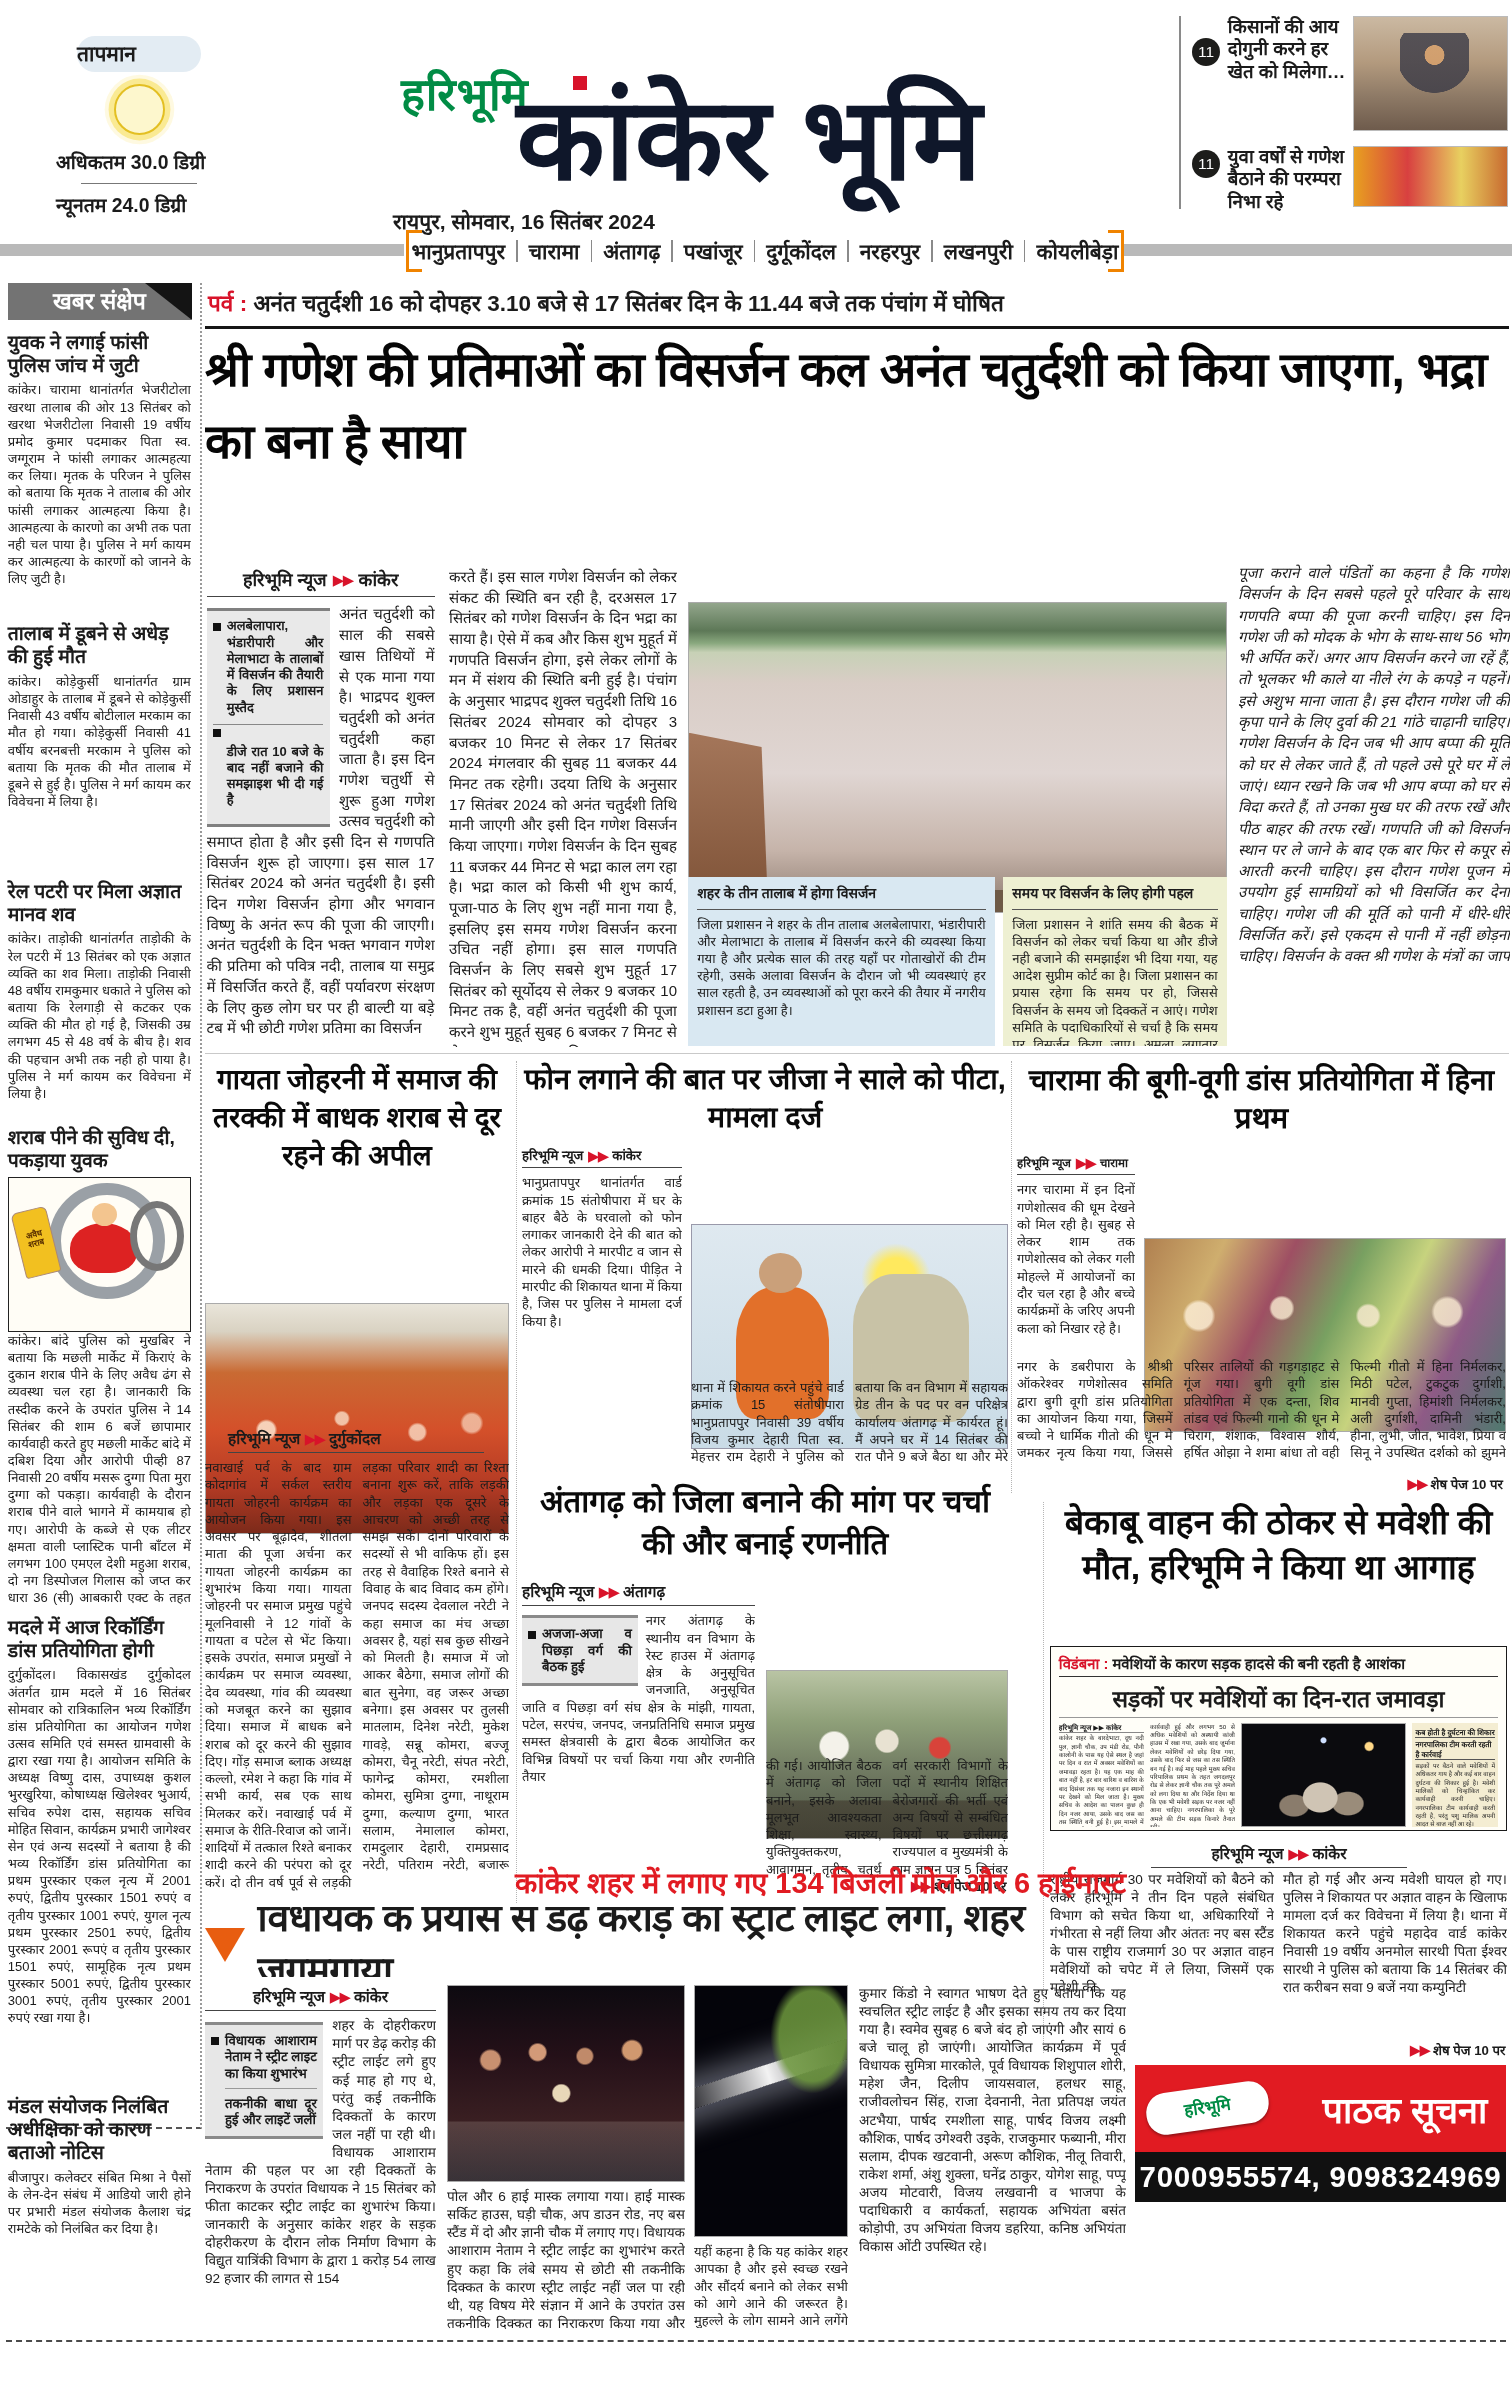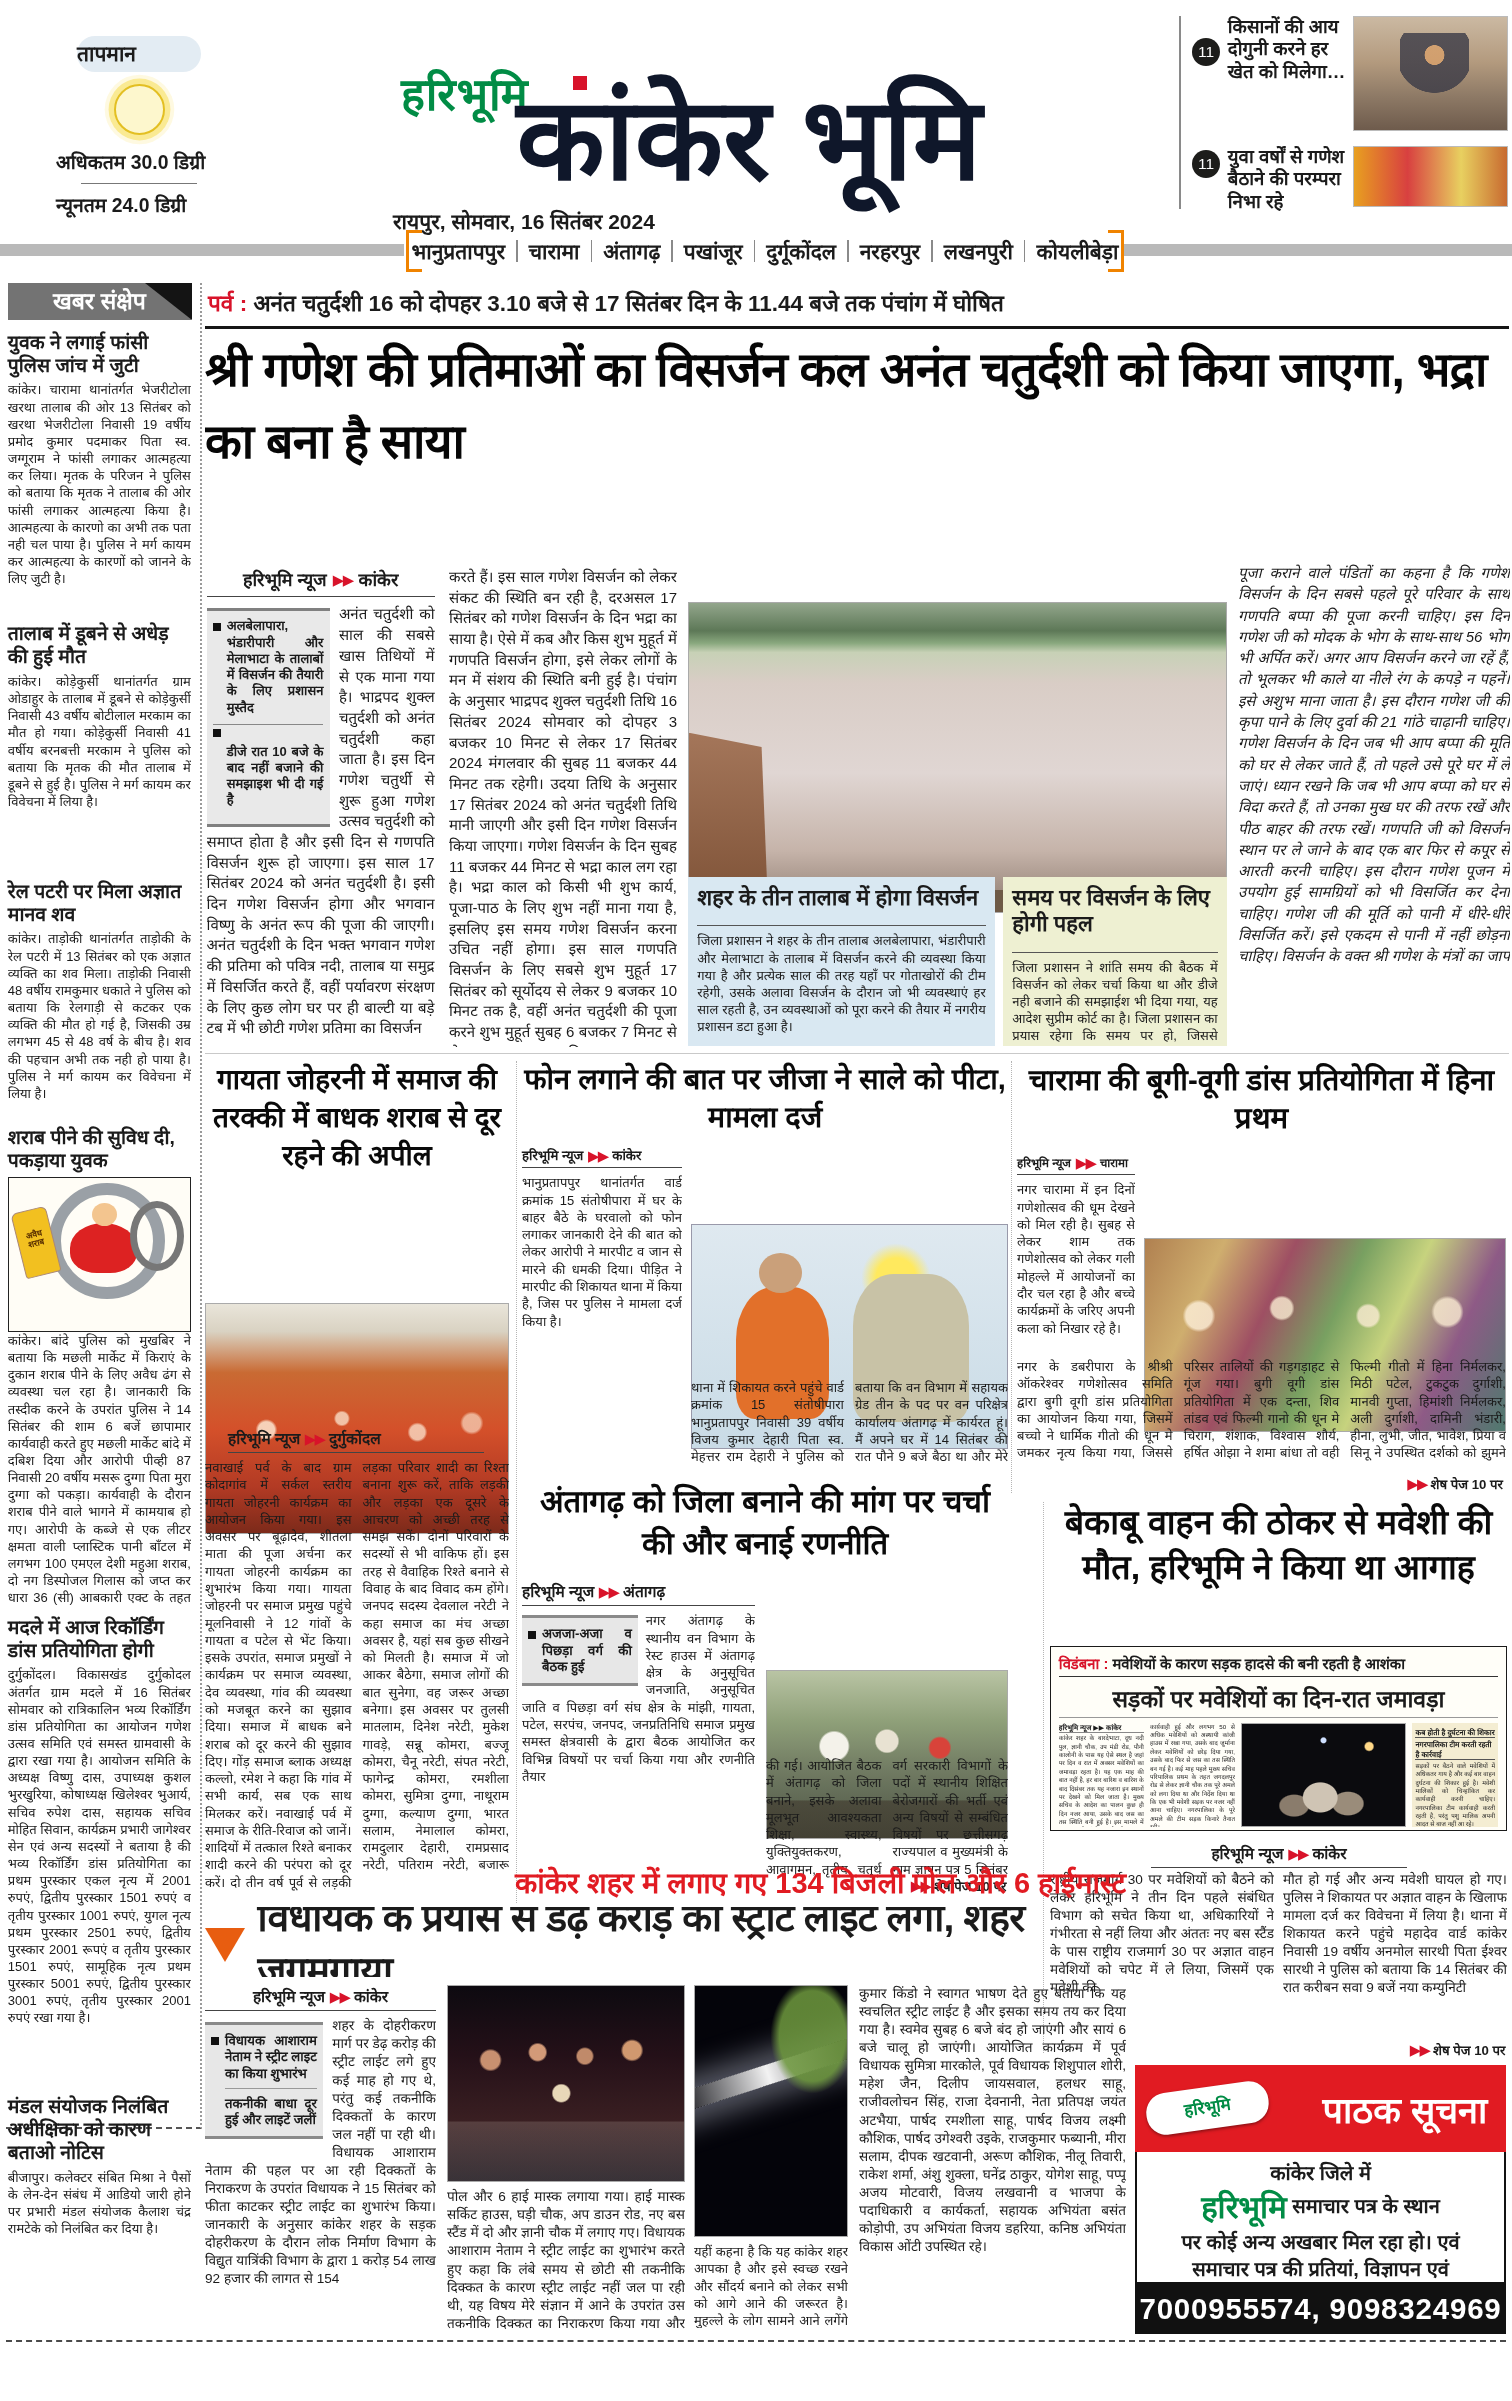--- a/index.html
+++ b/index.html
@@ -56,21 +56,21 @@
   .lead-col { font-size:15px; line-height:1.38; text-align:justify; overflow:hidden; }
   .lead-bullets { float:left; width:123px; background:#e9e9e9; border-top:3.9px solid #808080; border-bottom:3.9px solid #808080; padding:7.8px 6.2px; margin:3.1px 9.3px 4.7px 0; font-size:13px; font-weight:800; line-height:1.25; }
   .lead-bullets .bu { position:relative; padding-left:14px; margin-bottom:7.8px; }
   .lead-bullets .bu::before { content:""; position:absolute; left:0; top:4.7px; width:7.8px; height:7.8px; background:#111; }
   .lead-bullets .bu + .bu { border-top:1.6px solid #888; padding-top:19px; }
   .photo { border:0.8px solid #aaa; }
   .lake { background:linear-gradient(180deg,#93a68c 0%,#5d7857 9%,#89a87e 13%,#c7d1b6 16%,#d9cdc6 26%,#e0d6d3 55%,#c6b4aa 80%,#97857a 96%); position:relative; overflow:hidden; }
   .lake::before { content:""; position:absolute; left:0; top:42%; width:132px; height:58%; background:linear-gradient(180deg,#a4765a,#7d5136); clip-path:polygon(0 0,55% 8%,60% 100%,0 100%); }
   .lake::after { content:""; position:absolute; left:0; bottom:0; width:100%; height:7%; background:#6e5a47; }
   .infobox { padding:7.8px 9.3px; overflow:hidden; }
-  .infobox h3 { font-size:22px; line-height:1.2; font-weight:800; border-bottom:1.6px solid #555; padding-bottom:14px; margin-bottom:6.2px; }
+  .infobox h3 { font-size:14px; line-height:1.2; font-weight:800; border-bottom:1.6px solid #555; padding-bottom:7px; margin-bottom:6.2px; }
   .infobox p { font-size:13px; line-height:1.32; text-align:justify; }
   .panel-title { font-size:26px; line-height:1.25; font-weight:800; border-bottom:1.6px solid #777; padding-bottom:6.2px; margin-bottom:7.8px; }
   .panel-body { font-style:italic; font-size:15px; line-height:1.42; text-align:justify; overflow:hidden; }
 
   
   .st-title { font-weight:800; color:#0a0a0a; }
   .cols2 { column-count:2; column-gap:11px; }
   .cols3 { column-count:3; column-gap:11px; }
   .btext { font-size:13px; line-height:1.33; text-align:justify; overflow:hidden; }
   .byline-sm { display:flex; align-items:center; gap:4.7px; font-size:15.5px; font-weight:800; border-bottom:1.6px solid #444; padding-bottom:3.1px; margin-bottom:6.2px; }
@@ -382,28 +382,18 @@
     </div>
 
     <div class="abs btext" style="left:654px;top:123px;width:267px;height:346px;font-size:13.6px;">कुमार किंडो ने स्वागत भाषण देते हुए बताया कि यह स्वचलित स्ट्रीट लाईट है और इसका समय तय कर दिया गया है। स्वमेव सुबह 6 बजे बंद हो जाएंगी और सायं 6 बजे चालू हो जाएंगी। आयोजित कार्यक्रम में पूर्व विधायक सुमित्रा मारकोले, पूर्व विधायक शिशुपाल शोरी, महेश जैन, दिलीप जायसवाल, हलधर साहू, राजीवलोचन सिंह, राजा देवनानी, नेता प्रतिपक्ष जयंत अटभैया, पार्षद रमशीला साहू, पार्षद विजय लक्ष्मी कौशिक, पार्षद उगेश्वरी उइके, राजकुमार फब्यानी, मीरा सलाम, दीपक खटवानी, अरूण कौशिक, नीलू तिवारी, राकेश शर्मा, अंशु शुक्ला, घनेंद्र ठाकुर, योगेश साहू, पप्पू अजय मोटवारी, विजय लखवानी व भाजपा के पदाधिकारी व कार्यकर्ता, सहायक अभियंता बसंत कोड़ोपी, उप अभियंता विजय डहरिया, कनिष्ठ अभियंता विकास ओंटी उपस्थित रहे।</div>
   </div>
 
   <div class="abs" style="left:1135px;top:2065px;width:371px;height:269px;">
     <div class="ad-head">
       <div class="ad-roll green">हरिभूमि</div>
       <div class="ad-title">पाठक सूचना</div>
     </div>
-    <div class="ad-body" style="height:132px;overflow:hidden;">
-      <div class="l">कांकेर जिले में</div>
-      <div class="l">
-        <span class="ad-brand green">हरिभूमि</span>
-        <span>समाचार पत्र के स्थान</span>
-      </div>
-      <div class="l">पर कोई अन्य अखबार मिल रहा हो। एवं</div>
-      <div class="l">समाचार पत्र की प्रतियां, विज्ञापन एवं</div>
-      <div class="l">खबरों के लिए संपर्क करें</div>
-    </div>
     <div class="ad-phones">7000955574, 9098324969</div>
   </div>
 
   <div class="abs hr-dash" style="left:6.2px;top:2340px;width:1500px;height:0;"></div>
 </div>
 
 
 </body></html>

